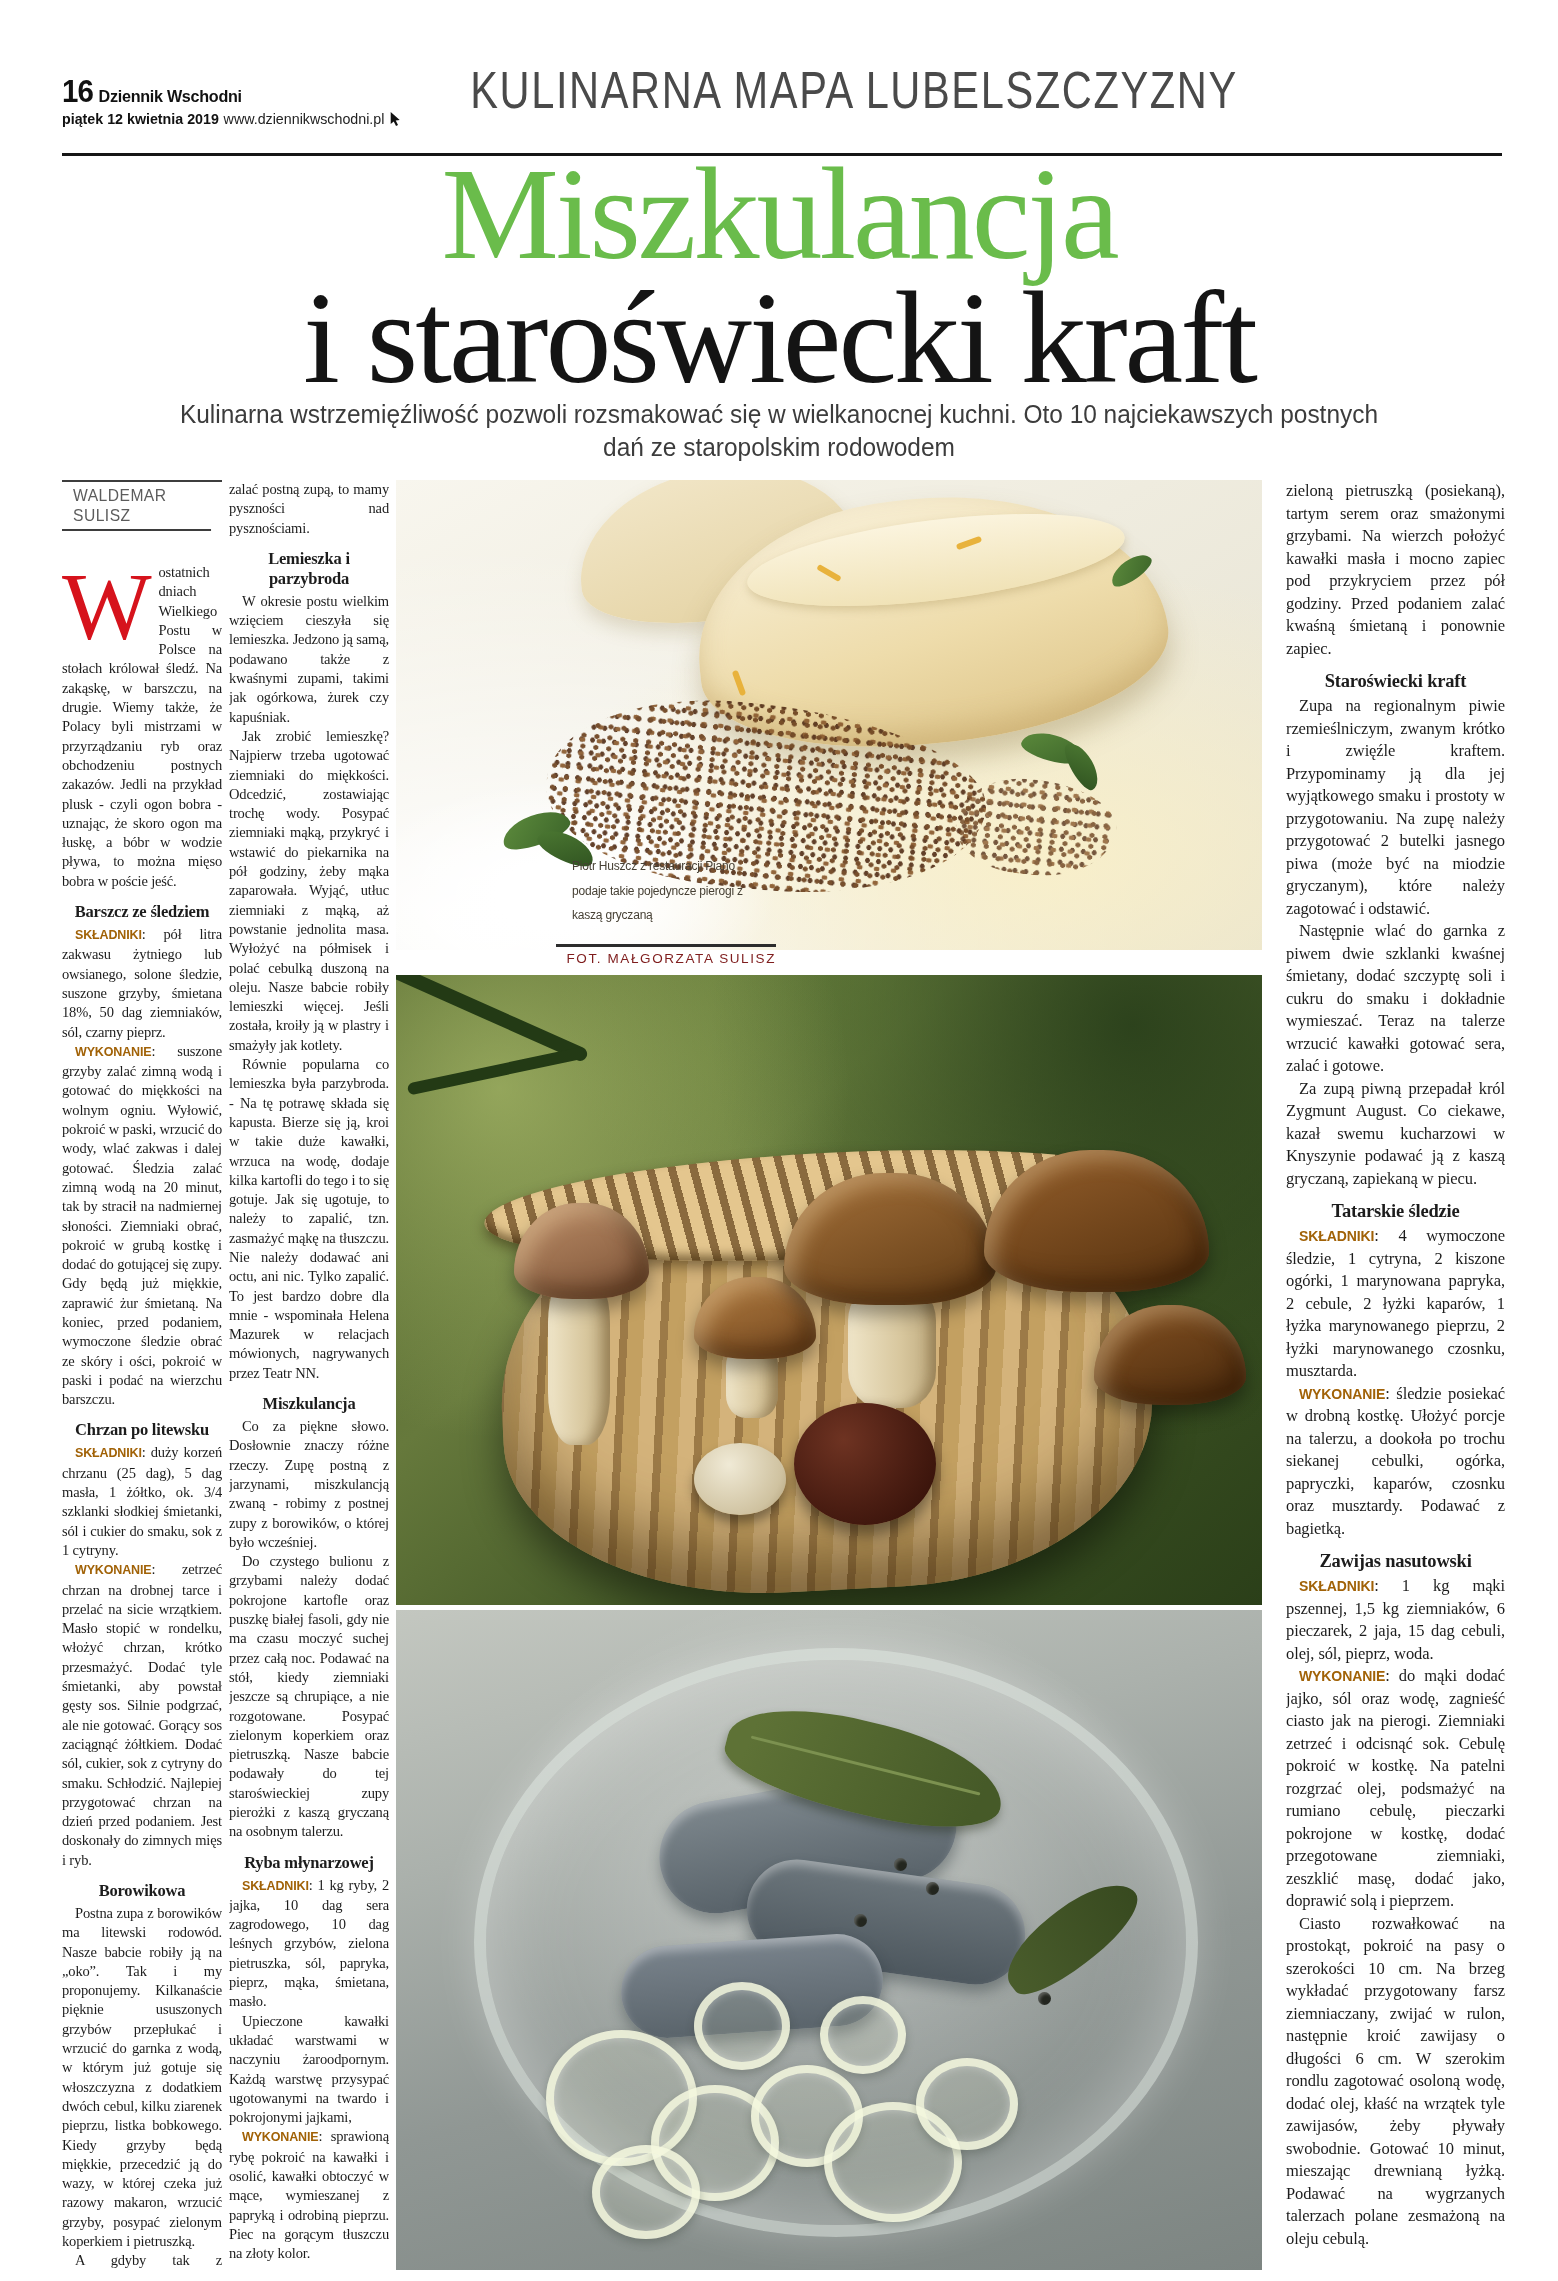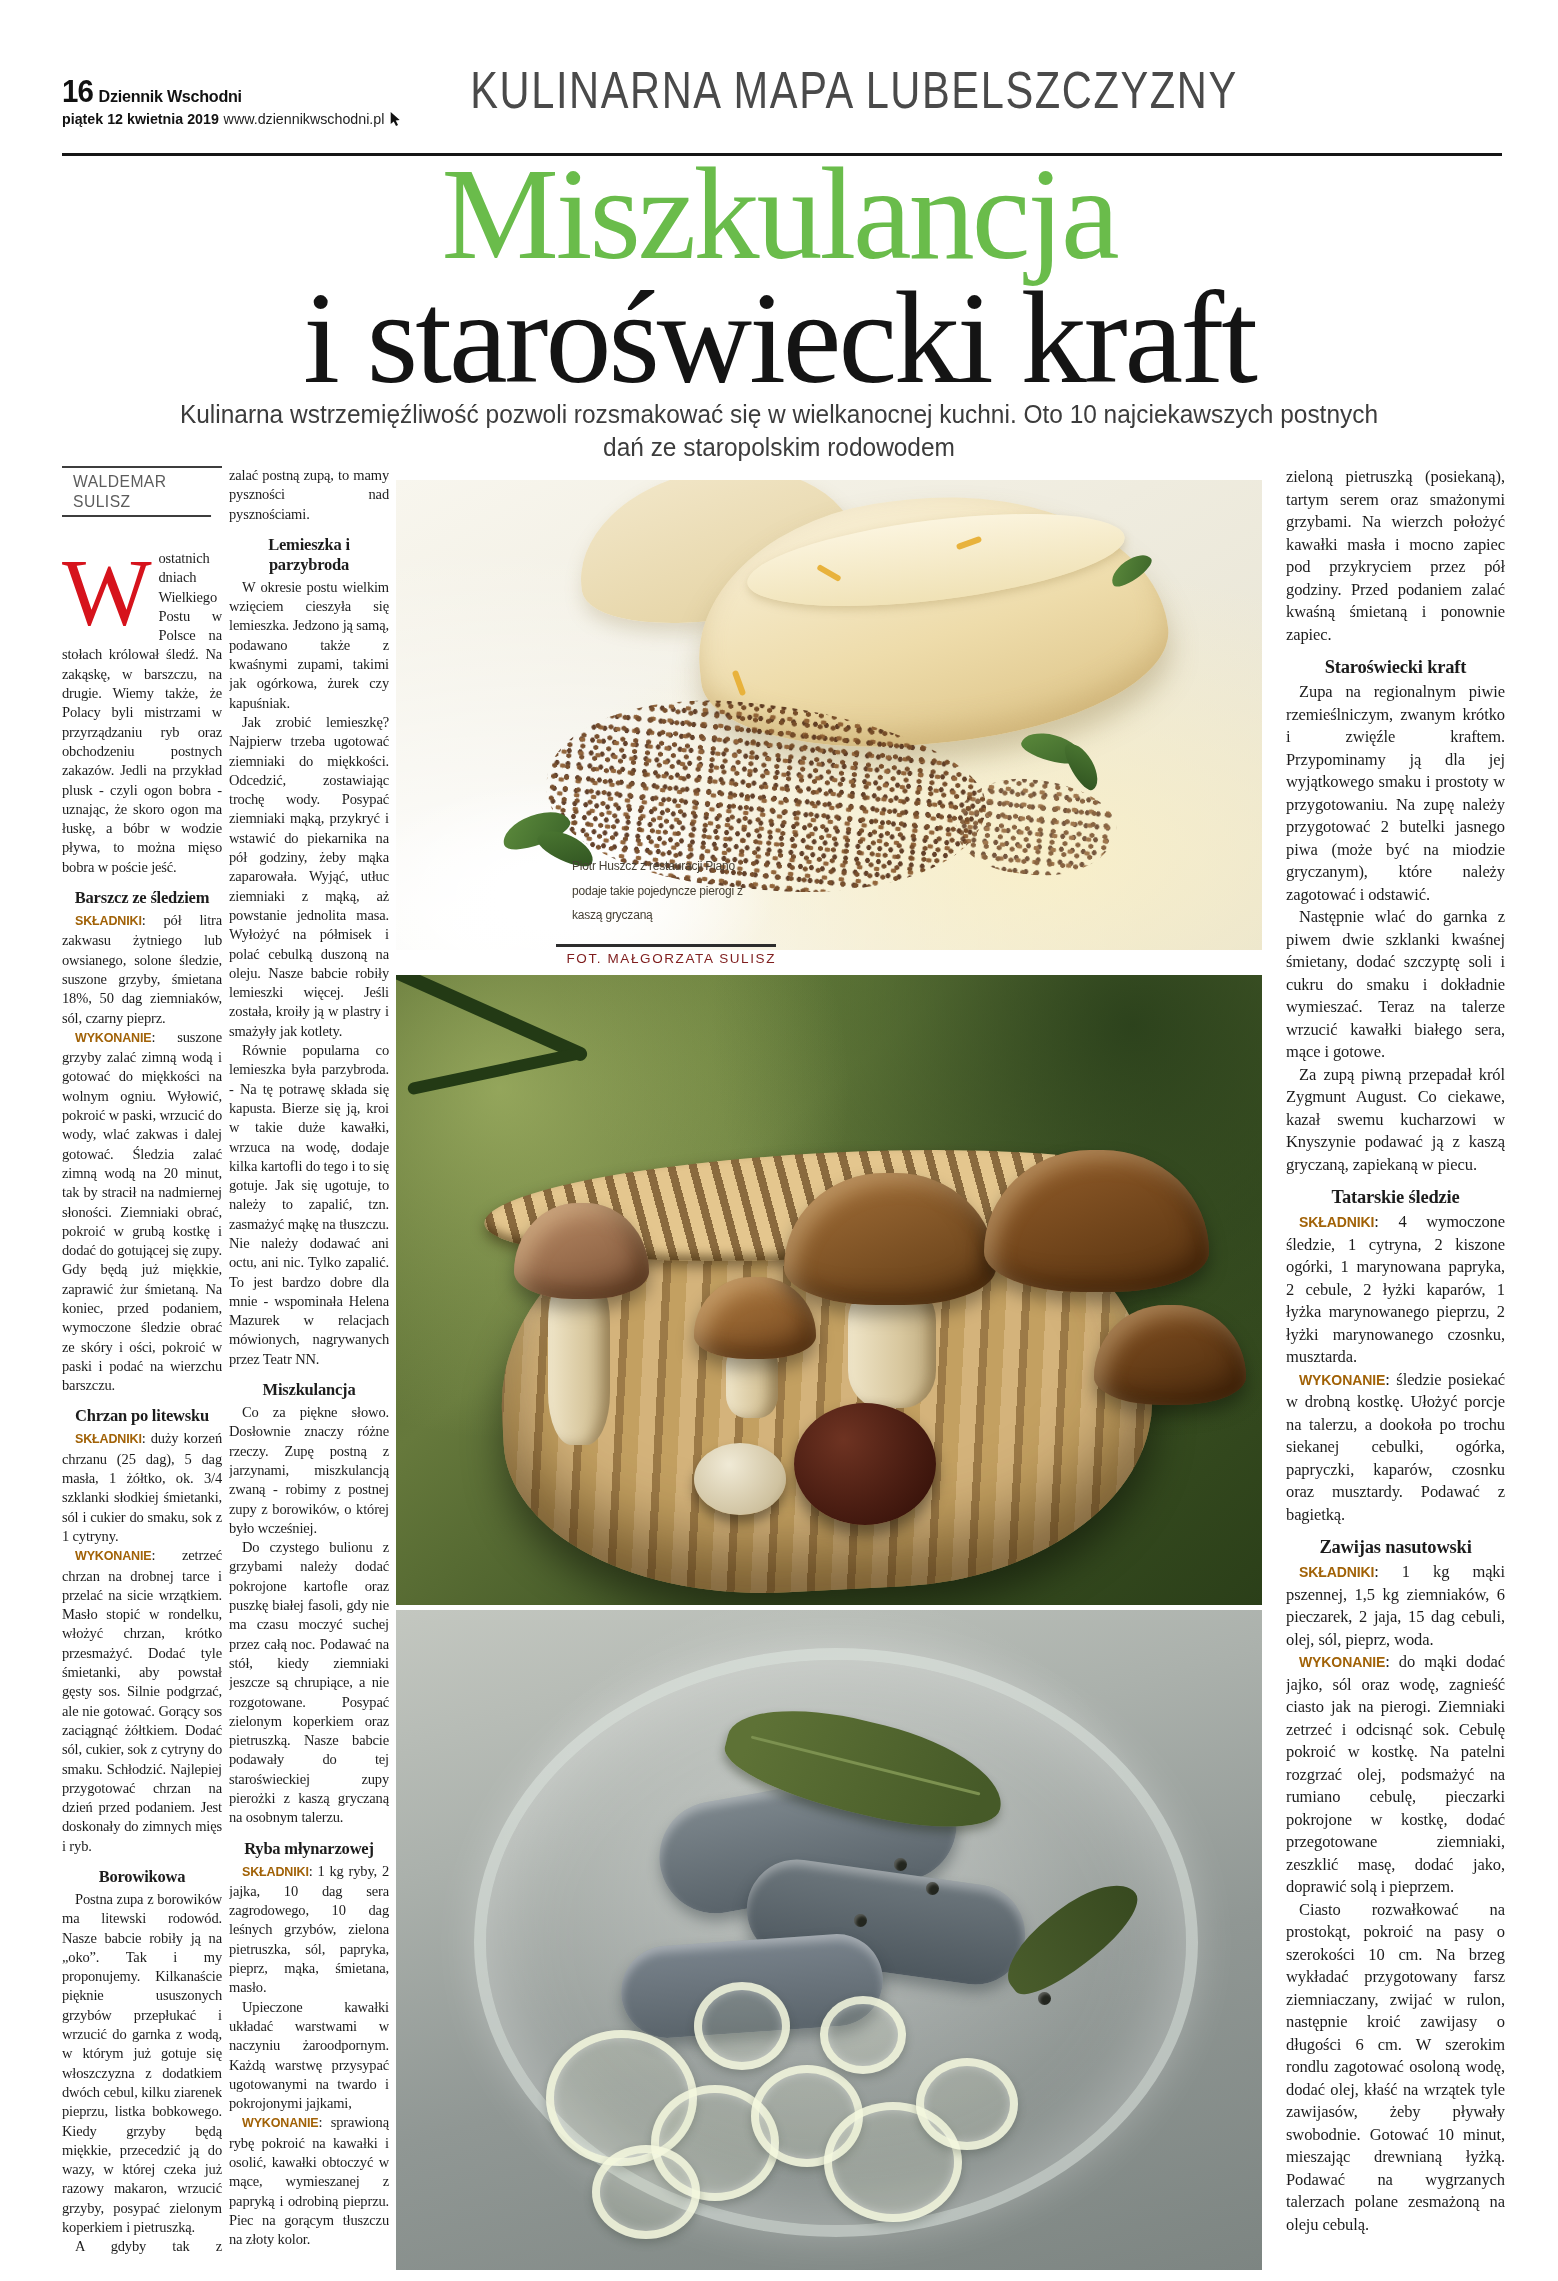--- a/index.html
+++ b/index.html
@@ -20,21 +20,21 @@
       letter-spacing:2px;transform:scaleX(.8);white-space:nowrap;}
   .header-rule{position:absolute;left:62px;width:1440px;top:153px;height:3px;background:#161616;}
   
   .headline{position:absolute;left:0;width:100%;top:148px;text-align:center;line-height:1;}
   .hl1{font-size:132px;letter-spacing:-3px;color:#6abc4b;font-family:"Liberation Serif",serif;}
   .hl2{font-size:132px;letter-spacing:-3px;color:#141414;margin-top:-8px;}
   .subhead{position:absolute;left:129px;width:1300px;top:398px;text-align:center;
       font-family:"Liberation Sans",sans-serif;font-size:26px;line-height:33px;color:#3c3c3c;
       transform:scaleX(.94);}
   
-  .col{position:absolute;top:466px;text-align:justify;overflow:hidden;}
+  .col{position:absolute;top:480px;text-align:justify;overflow:hidden;}
   .col1{left:62px;width:160px;height:1792px;}
   .col2{left:229px;width:160px;height:1803px;}
   .colr{left:1286px;width:219px;height:1794px;}
   .col1 .para,.col2 .para{font-size:14.5px;line-height:19.3px;letter-spacing:-0.15px;}
   .colr .para{font-size:16.5px;line-height:22.5px;letter-spacing:-0.1px;}
   .para{margin:0;text-indent:13px;hyphens:auto;-webkit-hyphens:auto;}
   .para.noindent{text-indent:0;}
   .col-heading{font-family:"Liberation Serif",serif;font-weight:bold;margin:11px 0 3px 0;
       text-align:center;letter-spacing:-0.2px;}
   .col1 .col-heading,.col2 .col-heading{font-size:16.5px;}
@@ -226,21 +226,21 @@
         <p class="para"><span class="red-label">SKŁADNIKI</span>: 1 kg ryby, 2 jajka, 10 dag sera zagrodowego, 10 dag leśnych grzybów, zielona pietruszka, sól, papryka, pieprz, mąka, śmietana, masło.</p>
         <p class="para">Upieczone kawałki układać warstwami w naczyniu żaroodpornym. Każdą warstwę przysypać ugotowanymi na twardo i pokrojonymi jajkami,</p>
         <p class="para"><span class="red-label">WYKONANIE</span>: sprawioną rybę pokroić na kawałki i osolić, kawałki obtoczyć w mące, wymieszanej z papryką i odrobiną pieprzu. Piec na gorącym tłuszczu na złoty kolor.</p>
       </div>
   </div>
   <div class="col colr">
     <div class="col-blocks">
         <p class="para noindent">zieloną pietruszką (posiekaną), tartym serem oraz smażonymi grzybami. Na wierzch położyć kawałki masła i mocno zapiec pod przykryciem przez pół godziny. Przed podaniem zalać kwaśną śmietaną i ponownie zapiec.</p>
         <h3 class="col-heading">Staroświecki kraft</h3>
         <p class="para">Zupa na regionalnym piwie rzemieślniczym, zwanym krótko i zwięźle kraftem. Przypominamy ją dla jej wyjątkowego smaku i prostoty w przygotowaniu. Na zupę należy przygotować 2 butelki jasnego piwa (może być na miodzie gryczanym), które należy zagotować i odstawić.</p>
-        <p class="para">Następnie wlać do garnka z piwem dwie szklanki kwaśnej śmietany, dodać szczyptę soli i cukru do smaku i dokładnie wymieszać. Teraz na talerze wrzucić kawałki białego sera, mące i gotowe.</p>
+        <p class="para">Następnie wlać do garnka z piwem dwie szklanki kwaśnej śmietany, dodać szczyptę soli i cukru do smaku i dokładnie wymieszać. Teraz na talerze wrzucić kawałki gotować sera, zalać i gotowe.</p>
         <p class="para">Za zupą piwną przepadał król Zygmunt August. Co ciekawe, kazał swemu kucharzowi w Knyszynie podawać ją z kaszą gryczaną, zapiekaną w piecu.</p>
         <h3 class="col-heading">Tatarskie śledzie</h3>
         <p class="para"><span class="red-label">SKŁADNIKI</span>: 4 wymoczone śledzie, 1 cytryna, 2 kiszone ogórki, 1 marynowana papryka, 2 cebule, 2 łyżki kaparów, 1 łyżka marynowanego pieprzu, 2 łyżki marynowanego czosnku, musztarda.</p>
         <p class="para"><span class="red-label">WYKONANIE</span>: śledzie posiekać w drobną kostkę. Ułożyć porcje na talerzu, a dookoła po trochu siekanej cebulki, ogórka, papryczki, kaparów, czosnku oraz musztardy. Podawać z bagietką.</p>
         <h3 class="col-heading">Zawijas nasutowski</h3>
         <p class="para"><span class="red-label">SKŁADNIKI</span>: 1 kg mąki pszennej, 1,5 kg ziemniaków, 6 pieczarek, 2 jaja, 15 dag cebuli, olej, sól, pieprz, woda.</p>
         <p class="para"><span class="red-label">WYKONANIE</span>: do mąki dodać jajko, sól oraz wodę, zagnieść ciasto jak na pierogi. Ziemniaki zetrzeć i odcisnąć sok. Cebulę pokroić w kostkę. Na patelni rozgrzać olej, podsmażyć na rumiano cebulę, pieczarki pokrojone w kostkę, dodać przegotowane ziemniaki, zeszklić masę, dodać jako, doprawić solą i pieprzem.</p>
         <p class="para">Ciasto rozwałkować na prostokąt, pokroić na pasy o szerokości 10 cm. Na brzeg wykładać przygotowany farsz ziemniaczany, zwijać w rulon, następnie kroić zawijasy o długości 6 cm. W szerokim rondlu zagotować osoloną wodę, dodać olej, kłaść na wrzątek tyle zawijasów, żeby pływały swobodnie. Gotować 10 minut, mieszając drewnianą łyżką. Podawać na wygrzanych talerzach polane zesmażoną na oleju cebulą.</p>
       </div>
   </div>

